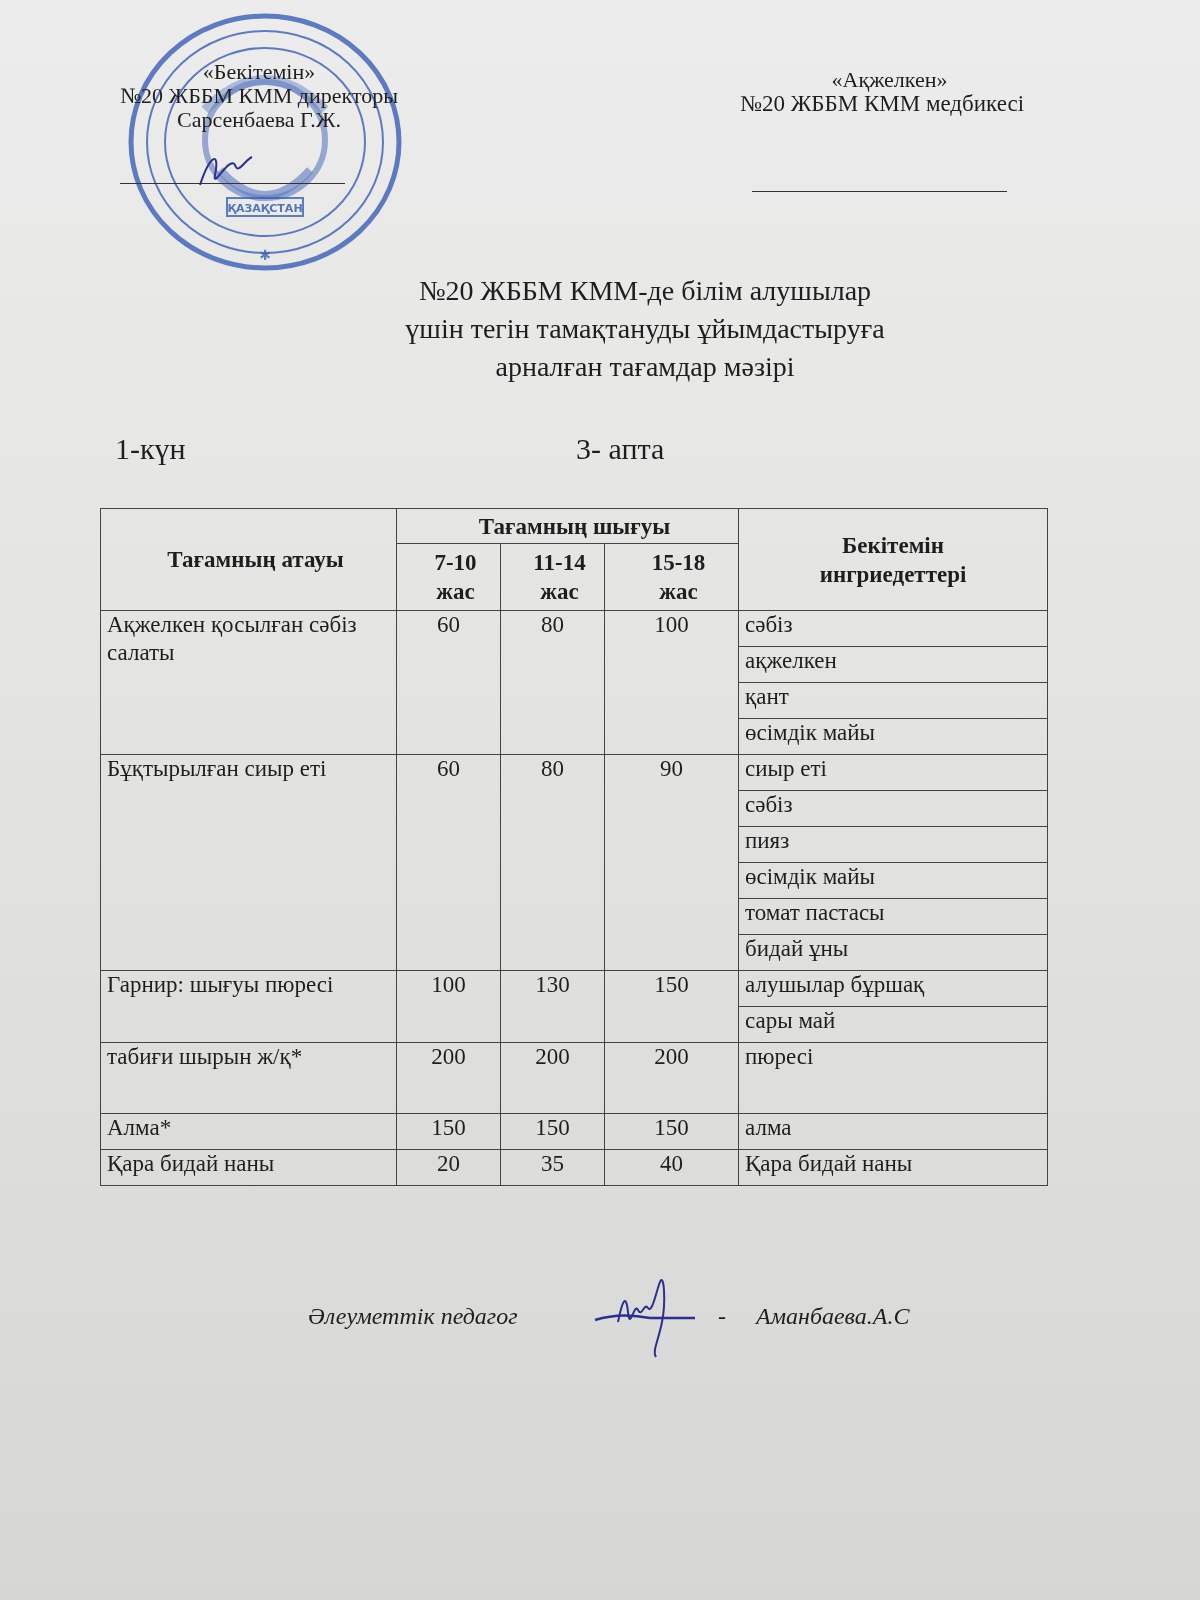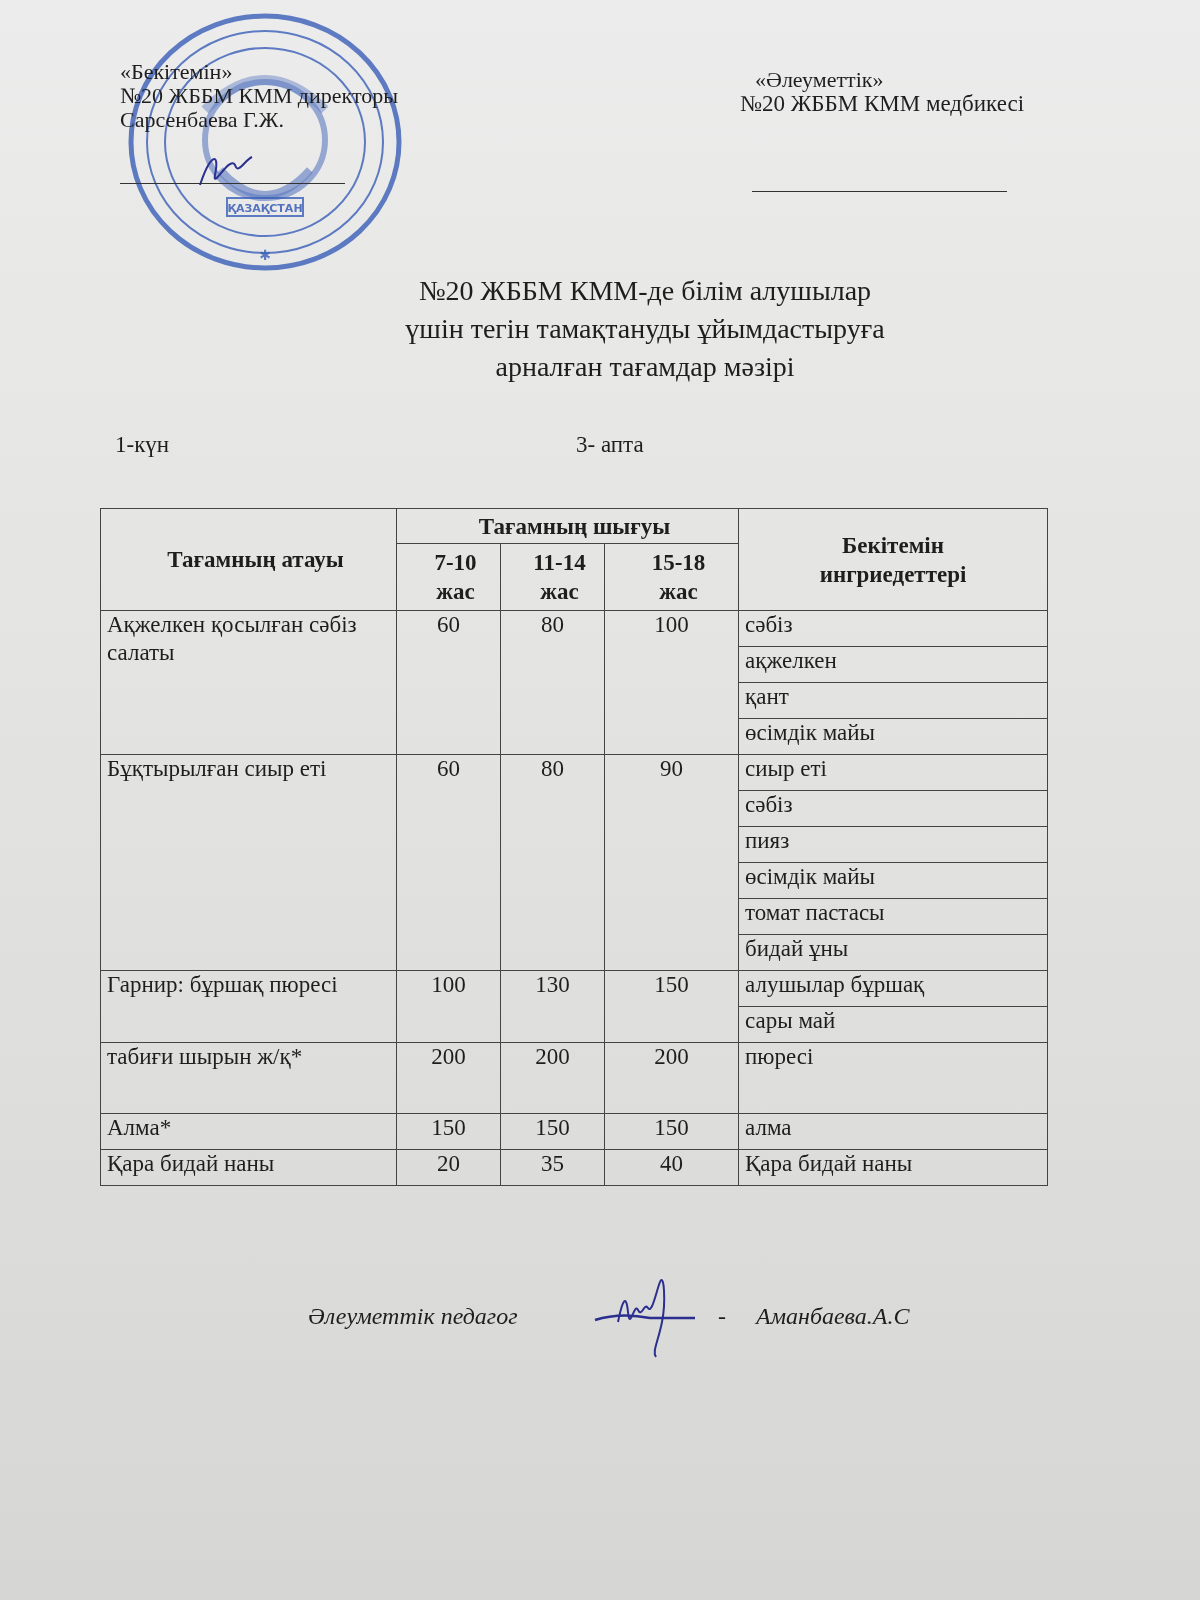--- a/index.html
+++ b/index.html
@@ -3,25 +3,25 @@
 <meta charset="utf-8">
 <style>
   html, body { margin:0; padding:0; }
   body {
     width:1200px; height:1600px; overflow:hidden; position:relative;
     background: linear-gradient(180deg, #ececec 0%, #e4e4e2 40%, #dcdcda 75%, #d6d6d4 100%);
     font-family: "Liberation Serif", "DejaVu Serif", serif;
     color:#1e1e1e;
   }
   .abs { position:absolute; }
-  .hdr { font-size:22px; line-height:24px; }
+  .hdr { font-size:22px; line-height:24px;text-align:center; }
   .stamp { position:absolute; left:125px; top:10px; width:280px; height:265px; pointer-events:none; }
   .sig-line { position:absolute; height:1px; background:#333; }
   .title { position:absolute; left:0; width:1290px; text-align:center; font-size:28px; line-height:38px; top:272px; }
-  .sub { position:absolute; font-size:23px; top:432px; }
+  .sub { position:absolute; font-size:30px; top:432px; }
   table.menu {
     position:absolute; left:100px; top:508px; width:948px;
     border-collapse:collapse; font-size:23px; line-height:28px;
   }
   table.menu td, table.menu th { border:1.5px solid #444; padding:0 6px; vertical-align:top; }
   table.menu th { font-weight:bold; text-align:center; vertical-align:middle; line-height:29px;padding-left:20px; }
   td.num { text-align:center; }
   td.name { padding-left:20px; }
   td.ing { padding-left:8px; height:35px; }
   .footer { position:absolute; top:1303px; font-size:24px;font-style:italic; }
@@ -47,21 +47,21 @@
   <div>«Бекітемін»</div>
   <div>№20 ЖББМ КММ директоры</div>
   <div>Сарсенбаева Г.Ж.</div>
 </div>
 <svg class="abs" style="left:190px; top:145px;" width="70" height="50" viewBox="0 0 70 50">
   <path d="M10 40 C20 10 30 5 25 30 C22 45 40 10 45 20 C48 30 55 15 62 12" fill="none" stroke="#2b2f8f" stroke-width="2"></path>
 </svg>
 <div class="sig-line" style="left:120px; top:183px; width:225px;"></div>
 
 <div class="abs hdr" style="left:740px; top:68px;">
-  <div style="padding-left:15px;">«Әлеуметтік»</div>
+  <div style="padding-left:15px;">«Ақжелкен»</div>
   <div style="font-size:23px;">№20 ЖББМ КММ медбикесі</div>
 </div>
 <div class="sig-line" style="left:752px; top:191px; width:255px;"></div>
 
 <div class="title">
   <div>№20 ЖББМ КММ-де білім алушылар</div>
   <div>үшін тегін тамақтануды ұйымдастыруға</div>
   <div>арналған тағамдар мәзірі</div>
 </div>
 
@@ -122,21 +122,21 @@
         <td class="ing">өсімдік майы</td>
       </tr>
   <tr>
         <td class="ing">томат пастасы</td>
       </tr>
   <tr>
         <td class="ing">бидай ұны</td>
       </tr>
 
   <tr>
-    <td rowspan="2" class="name">Гарнир: бұршақ пюресі</td>
+    <td rowspan="2" class="name">Гарнир: шығуы пюресі</td>
     <td rowspan="2" class="num">100</td>
     <td rowspan="2" class="num">130</td>
     <td rowspan="2" class="num">150</td>
     <td class="ing">алушылар бұршақ</td>
   </tr>
   <tr>
         <td class="ing">сары май</td>
       </tr>
 
   <tr>

